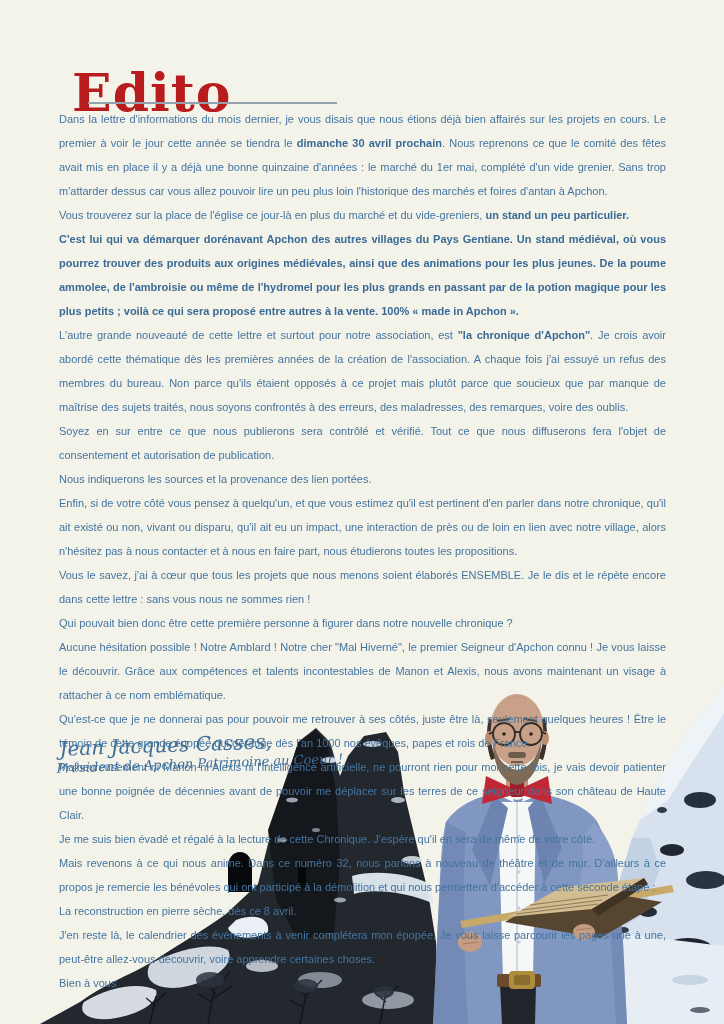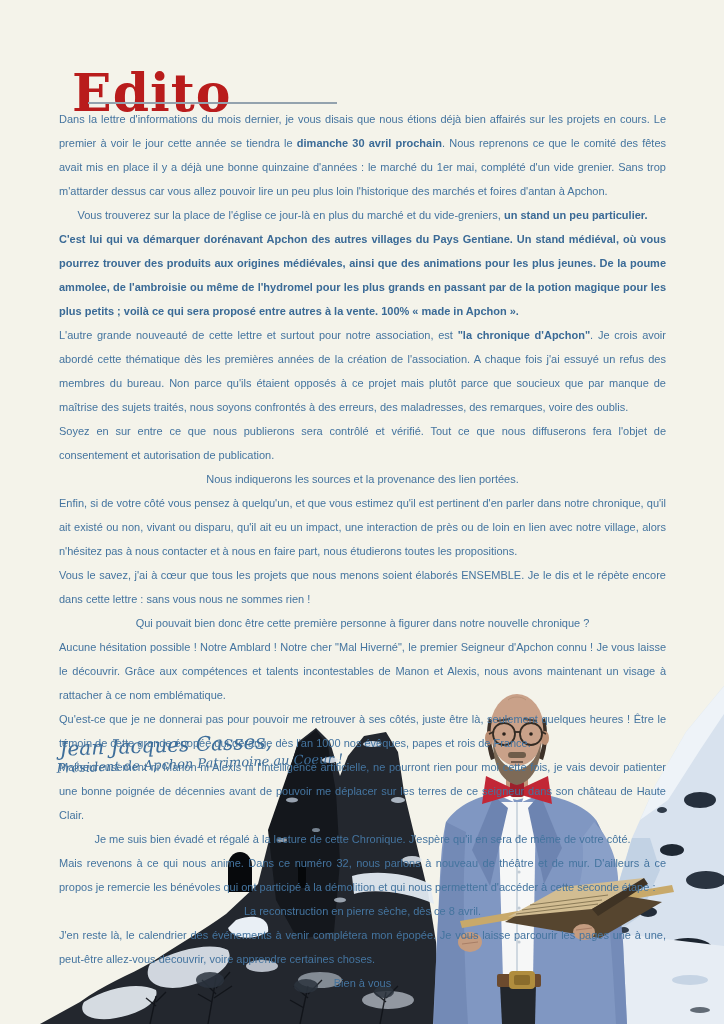--- a/index.html
+++ b/index.html
@@ -15,21 +15,21 @@
   }
   .title-rule{
     position:absolute;left:88px;top:102px;width:249px;height:2px;
     background:#93a2ae;z-index:4;
   }
   .article{
     position:absolute;left:59px;top:107px;width:607px;z-index:3;
     color:#44749f;font-size:11px;line-height:24px;
   }
   .para{margin:0;text-align:justify;}
-  .para.left{text-align:center;}
+  .para.left{text-align:left;}
   .bold{font-weight:700;color:#3a6a96;}
   .signature{
     position:absolute;left:56px;top:733px;width:220px;z-index:4;
     color:#3e6e9a;text-align:center;
     font-family:"DejaVu Serif",serif;font-style:italic;
     transform:rotate(-2deg);
   }
   .sig-name{font-size:20px;line-height:24px;white-space:nowrap;}
   .sig-role{font-size:13px;line-height:16px;white-space:nowrap;}
   .montage{position:absolute;left:0;top:680px;width:724px;height:344px;z-index:1;pointer-events:none;}

